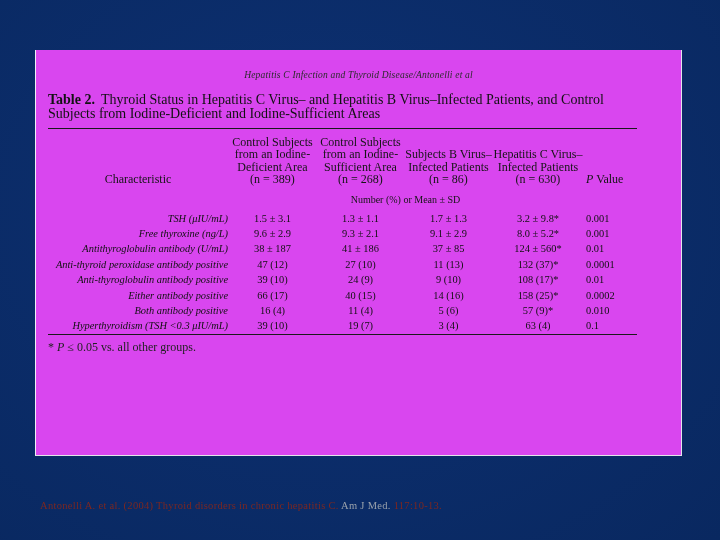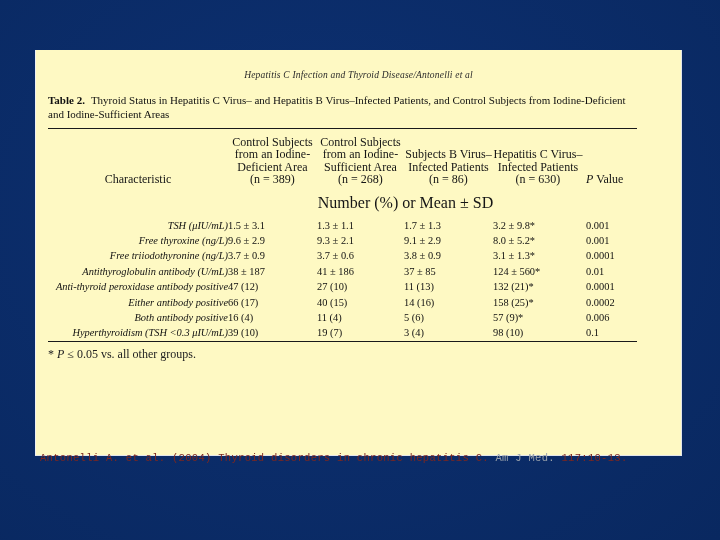--- a/index.html
+++ b/index.html
@@ -3,63 +3,63 @@
 <meta charset="utf-8">
 <style>
   html,body{margin:0;padding:0;}
   body{
     width:720px;height:540px;position:relative;overflow:hidden;
     background:radial-gradient(ellipse at 45% 40%, #0d3173 0%, #092860 100%);
     font-family:"Liberation Serif","DejaVu Serif",serif;
   }
   .page-panel{
     position:absolute;left:35px;top:50px;width:647px;height:406px;
-    background:#fef9c3;
+    background:#d946ef;
     box-shadow:inset -1px -1px 0 #e2e5ea, inset 1px 0 0 #eef0f3;
     color:#1b1b1b;
   }
   .running-head{
     margin-top:20px;text-align:center;
     font-style:italic;font-size:9.5px;color:#2a2a2a;letter-spacing:.2px;
   }
   .content{margin-left:13px;width:589px;}
   .table-title{
-    margin-top:13px;font-size:11px;line-height:14px;color:#111;
+    margin-top:13px;font-size:14px;line-height:14px;color:#111;
   }
   .table-title b{font-weight:bold;margin-right:6px;}
   .rule{border:none;border-top:1.7px solid #1a1a1a;margin:0;}
   .rule-top{margin-top:7px;}
   table{
     border-collapse:collapse;table-layout:fixed;width:589px;
     font-family:"Liberation Serif","DejaVu Serif",serif;
   }
   col.c1{width:180px;} col.c2{width:89px;} col.c3{width:87px;}
   col.c4{width:89px;} col.c5{width:90px;} col.c6{width:54px;}
   thead th{
     vertical-align:bottom;text-align:center;font-weight:normal;
     font-size:12px;line-height:12.4px;padding:7px 0 1px 0;color:#151515;
   }
   thead th .hline{display:block;}
   th.char-h{text-align:center;}
   th.p-h{text-align:left;padding-left:3px;}
   .p-ital{font-style:italic;}
   td.subheader{
-    text-align:center;font-size:16px;padding:7px 0 6px 0;color:#151515;
+    text-align:center;font-size:10px;padding:7px 0 6px 0;color:#151515;
   }
   tbody td{
     font-size:10.4px;line-height:15.4px;padding:0;color:#101010;
     white-space:nowrap;overflow:hidden;
   }
   tbody td.rowlabel{text-align:right;font-style:italic;}
-  tbody td.val{}
+  tbody td.val{text-align:center;}
   tbody td.pval{text-align:left;padding-left:3px;}
   .footnotes{margin-top:5px;font-size:12px;line-height:14px;color:#222;}
   .citation{
-    position:absolute;left:40px;top:452px;width:640px;
-    font-family:Liberation Mono, monospace;
+    position:absolute;left:40px;top:500px;width:640px;
+    font-family:Liberation Serif, serif;
     font-size:10.5px;letter-spacing:.3px;
   }
 </style>
 </head>
 <body>
 
 <div class="page-panel">
   <div class="running-head">Hepatitis C Infection and Thyroid Disease/Antonelli et al</div>
 
   <div class="content">
@@ -126,65 +126,65 @@
           </tr>
           <tr>
             <td class="rowlabel">Free thyroxine (ng/L)</td>
             <td class="val">9.6 ± 2.9</td>
             <td class="val">9.3 ± 2.1</td>
             <td class="val">9.1 ± 2.9</td>
             <td class="val">8.0 ± 5.2*</td>
             <td class="pval">0.001</td>
           </tr>
           <tr>
-            <td class="rowlabel">Free triiodothyronine (ng/L)</td>
-            <td class="val">3.7 ± 0.9</td>
-            <td class="val">3.7 ± 0.6</td>
-            <td class="val">3.8 ± 0.9</td>
-            <td class="val">3.1 ± 1.3*</td>
-            <td class="pval">0.0001</td>
-          </tr>
-          <tr>
             <td class="rowlabel">Antithyroglobulin antibody (U/mL)</td>
             <td class="val">38 ± 187</td>
             <td class="val">41 ± 186</td>
             <td class="val">37 ± 85</td>
             <td class="val">124 ± 560*</td>
             <td class="pval">0.01</td>
           </tr>
           <tr>
             <td class="rowlabel">Anti-thyroid peroxidase antibody positive</td>
             <td class="val">47 (12)</td>
             <td class="val">27 (10)</td>
             <td class="val">11 (13)</td>
-            <td class="val">132 (21)*</td>
+            <td class="val">132 (37)*</td>
             <td class="pval">0.0001</td>
+          </tr>
+          <tr>
+            <td class="rowlabel">Anti-thyroglobulin antibody positive</td>
+            <td class="val">39 (10)</td>
+            <td class="val">24 (9)</td>
+            <td class="val">9 (10)</td>
+            <td class="val">108 (17)*</td>
+            <td class="pval">0.01</td>
           </tr>
           <tr>
             <td class="rowlabel">Either antibody positive</td>
             <td class="val">66 (17)</td>
             <td class="val">40 (15)</td>
             <td class="val">14 (16)</td>
             <td class="val">158 (25)*</td>
             <td class="pval">0.0002</td>
           </tr>
           <tr>
             <td class="rowlabel">Both antibody positive</td>
             <td class="val">16 (4)</td>
             <td class="val">11 (4)</td>
             <td class="val">5 (6)</td>
             <td class="val">57 (9)*</td>
-            <td class="pval">0.006</td>
+            <td class="pval">0.010</td>
           </tr>
           <tr>
             <td class="rowlabel">Hyperthyroidism (TSH &lt;0.3 μIU/mL)</td>
             <td class="val">39 (10)</td>
             <td class="val">19 (7)</td>
             <td class="val">3 (4)</td>
-            <td class="val">98 (10)</td>
+            <td class="val">63 (4)</td>
             <td class="pval">0.1</td>
           </tr>
         </tbody>
     </table>
 
     <hr class="rule">
 
     <div class="footnotes">
       <div><span>* </span><i class="p-ital">P</i><span> ≤ 0.05 vs. all other groups.</span></div>
     </div>

